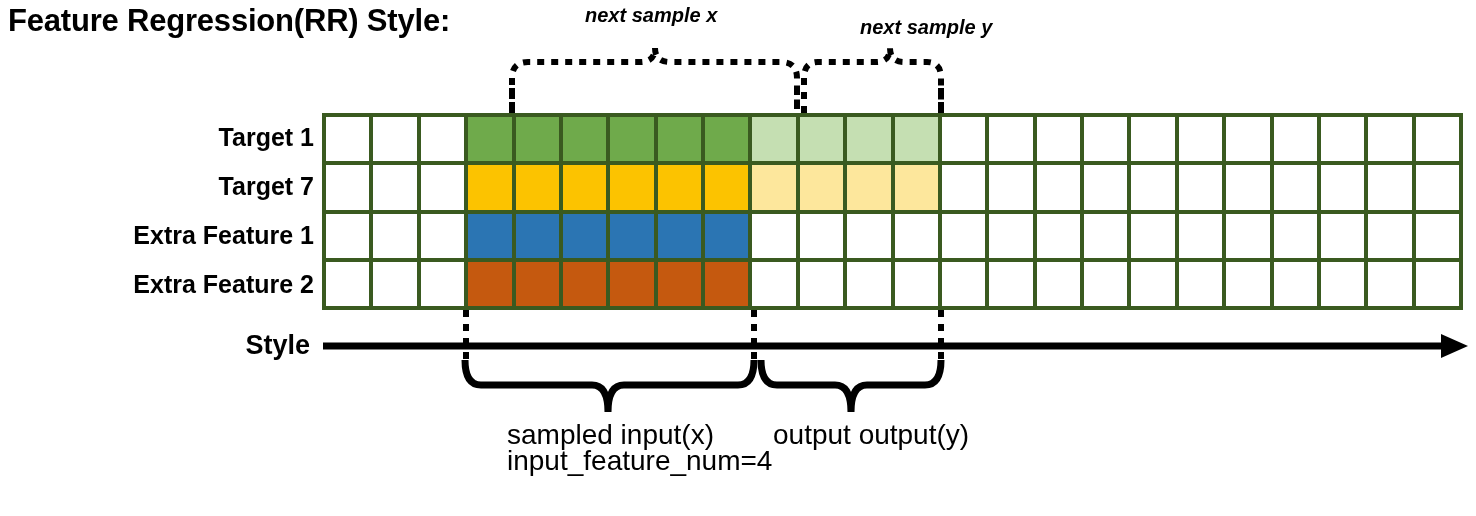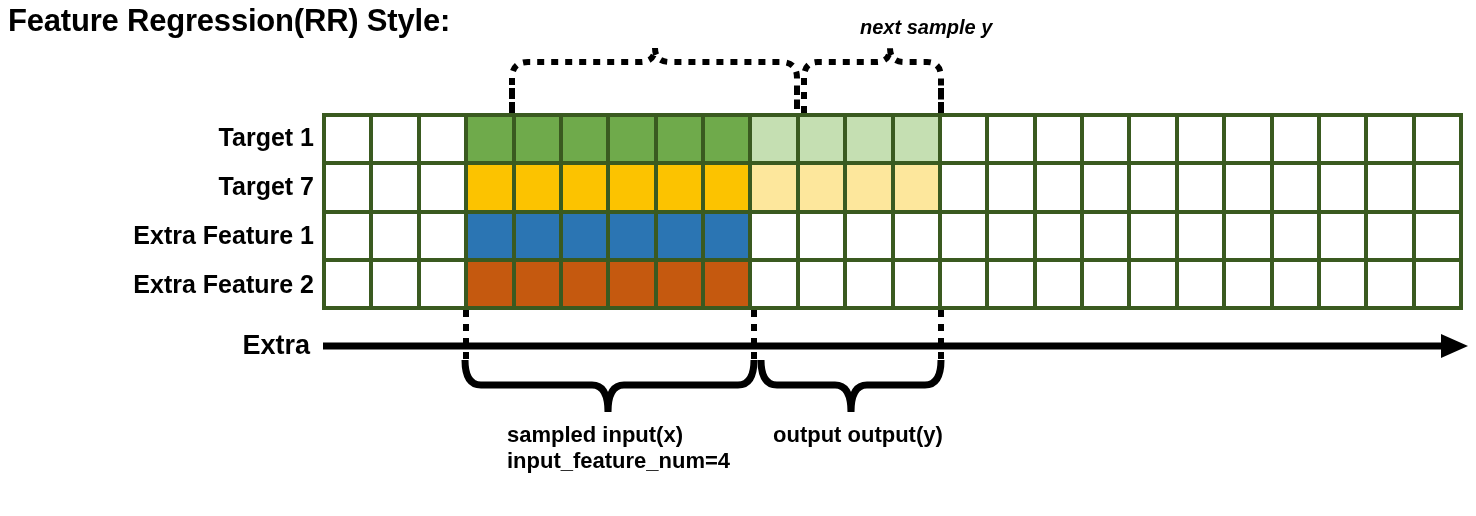--- a/index.html
+++ b/index.html
@@ -95,22 +95,22 @@
     font-style: italic;
     font-weight: 600;
     white-space: nowrap;
     line-height: 26px;
   }
   #note-x { left: 585px; top: 2px; }
   #note-y { left: 820px; top: 14px; margin-left: 40px; }
 
   .bottom-note {
     position: absolute;
-    font-size: 22px;
-    font-weight: 700;
+    font-size: 28px;
+    font-weight: 400;
     line-height: 26px;
     white-space: nowrap;
   }
   #note-input  { left: 507px; top: 422px; }
   #note-output { left: 773px; top: 422px; }
   .bottom-note div { white-space: nowrap; }
 
   
   .overlay {
     position: absolute;
@@ -121,20 +121,21 @@
     pointer-events: none;
   }
 </style>
 </head>
 <body>
 
 <div id="stage">
 
   <div id="title">Feature Regression(RR) Style:</div>
 
+  <div id="note-x" class="top-note">next sample x</div>
   <div id="note-y" class="top-note">next sample y</div>
 
   <div id="row-labels">
     <div class="row-label" style="top:0px">Target 1</div>
     <div class="row-label" style="top:49px">Target 7</div>
     <div class="row-label" style="top:98px">Extra Feature 1</div>
     <div class="row-label" style="top:147px">Extra Feature 2</div>
   </div>
 
   <div id="grid">
@@ -229,21 +230,21 @@
       <div class="cell" style="background: rgb(255, 255, 255);"></div>
       <div class="cell" style="background: rgb(255, 255, 255);"></div>
       <div class="cell" style="background: rgb(255, 255, 255);"></div>
       <div class="cell" style="background: rgb(255, 255, 255);"></div>
       <div class="cell" style="background: rgb(255, 255, 255);"></div>
       <div class="cell" style="background: rgb(255, 255, 255);"></div>
       <div class="cell" style="background: rgb(255, 255, 255);"></div>
       <div class="cell" style="background: rgb(255, 255, 255);"></div>
     </div>
 
-  <div id="time-label">Extra</div>
+  <div id="time-label">Style</div>
 
   <svg id="time-axis" viewBox="0 0 1145 32">
     <line x1="0" y1="16" x2="1125" y2="16" stroke="#000000" stroke-width="7"></line>
     <polygon points="1118,4 1145,16 1118,28" fill="#000000"></polygon>
   </svg>
 
   <svg class="overlay" viewBox="0 0 1476 516">
 
     <g stroke="#000000" stroke-width="6" stroke-dasharray="7,7" stroke-linecap="butt" fill="none">
       <path d="M512,88 L512,113"></path>

